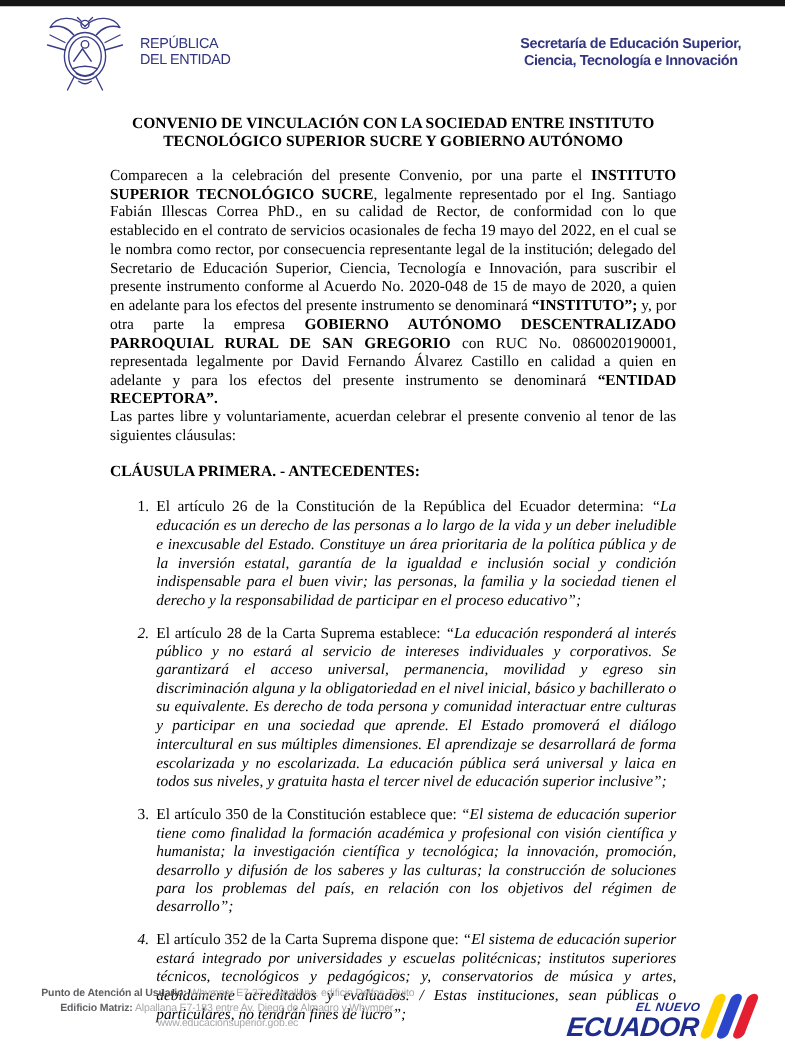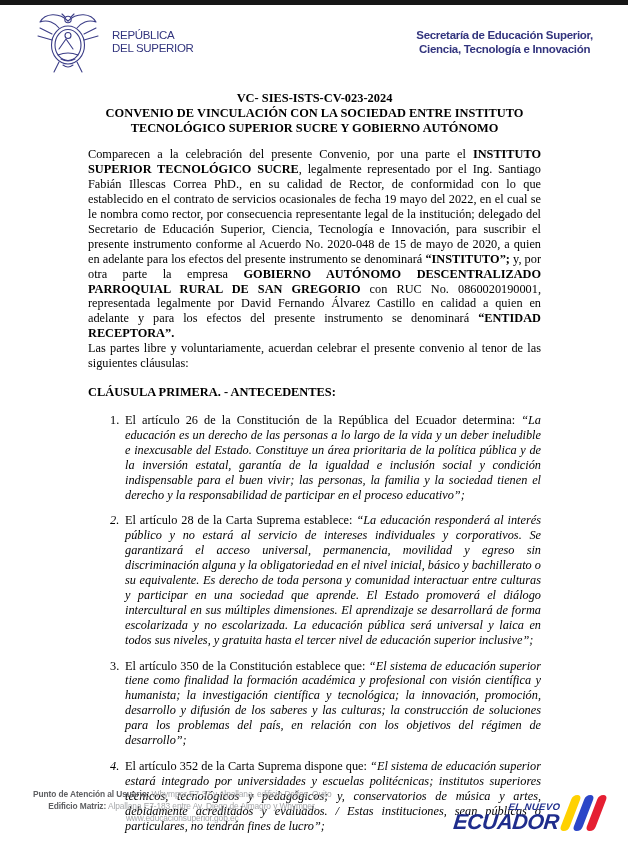--- a/index.html
+++ b/index.html
@@ -78,31 +78,30 @@
           <path d="M27 39 L34 29 L41 39"></path>
           <path d="M26 45 Q36 41 46 45"></path>
           <path d="M29 49 Q36 53 43 49"></path>
           <path d="M20 24 L8 18 M20 30 L6 26 M52 24 L64 18 M52 30 L66 26"></path>
           <path d="M27 52 L22 62 M45 52 L50 62 M31 55 Q36 59 41 55"></path>
         </g>
       </svg>
     </span>
     <div class="logo-text">
       <div>REPÚBLICA</div>
-      <div>DEL SUPERIOR</div>
+      <div>DEL ENTIDAD</div>
     </div>
     <div class="org-title">
       <div>Secretaría de Educación Superior,</div>
       <div>Ciencia, Tecnología e Innovación</div>
     </div>
   </header>
 
   <main>
     <div class="title-block">
-      <div>VC- SIES-ISTS-CV-023-2024</div>
       <div>CONVENIO DE VINCULACIÓN CON LA SOCIEDAD ENTRE INSTITUTO</div>
       <div>TECNOLÓGICO SUPERIOR SUCRE Y GOBIERNO AUTÓNOMO</div>
     </div>
 
     <p class="body-text intro"><span>Comparecen a la celebración del presente Convenio, por una parte el </span><b>INSTITUTO SUPERIOR TECNOLÓGICO SUCRE</b><span>, legalmente representado por el Ing. Santiago Fabián Illescas Correa PhD., en su calidad de Rector, de conformidad con lo que establecido en el contrato de servicios ocasionales de fecha 19 mayo del 2022, en el cual se le nombra como rector, por consecuencia representante legal de la institución; delegado del Secretario de Educación Superior, Ciencia, Tecnología e Innovación, para suscribir el presente instrumento conforme al Acuerdo No. 2020-048 de 15 de mayo de 2020, a quien en adelante para los efectos del presente instrumento se denominará </span><b>“INSTITUTO”;</b><span> y, por otra parte la empresa </span><b>GOBIERNO AUTÓNOMO DESCENTRALIZADO PARROQUIAL RURAL DE SAN GREGORIO</b><span> con RUC No. 0860020190001, representada legalmente por David Fernando Álvarez Castillo en calidad a quien en adelante y para los efectos del presente instrumento se denominará </span><b>“ENTIDAD RECEPTORA”.</b></p>
 
     <p class="body-text closing">Las partes libre y voluntariamente, acuerdan celebrar el presente convenio al tenor de las siguientes cláusulas:</p>
 
     <h3 class="clause-heading">CLÁUSULA PRIMERA. - ANTECEDENTES:</h3>
 

